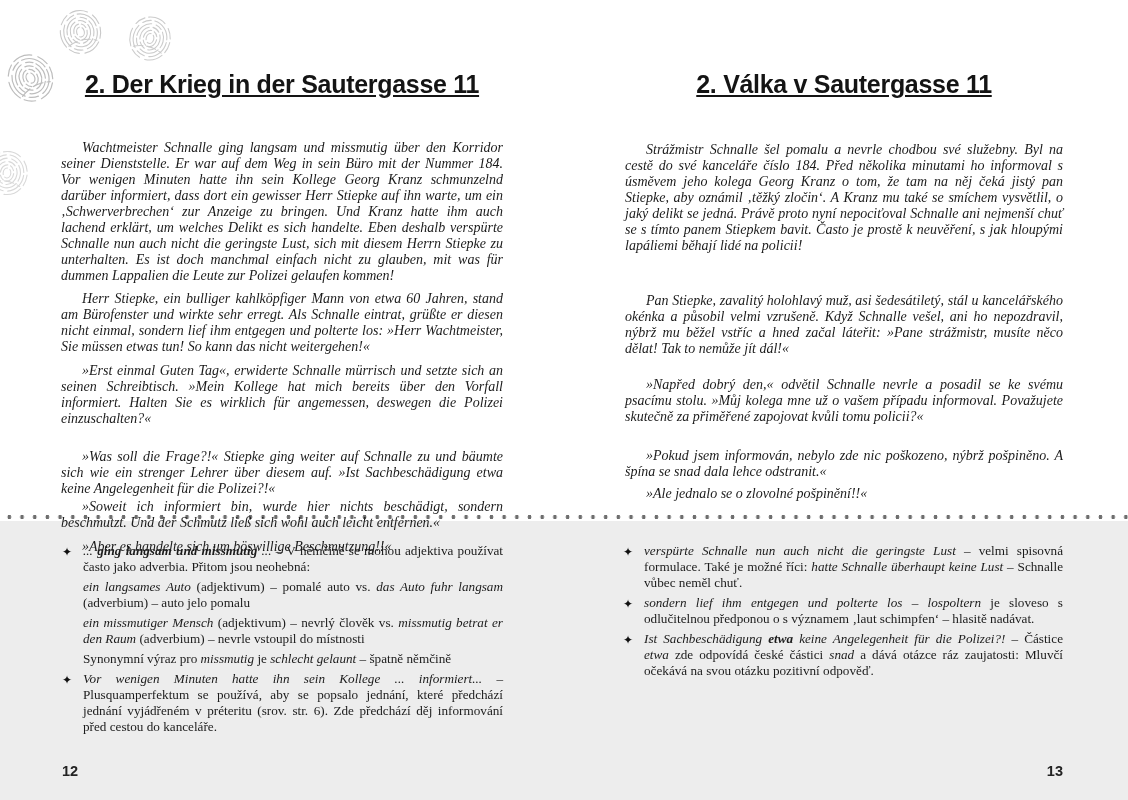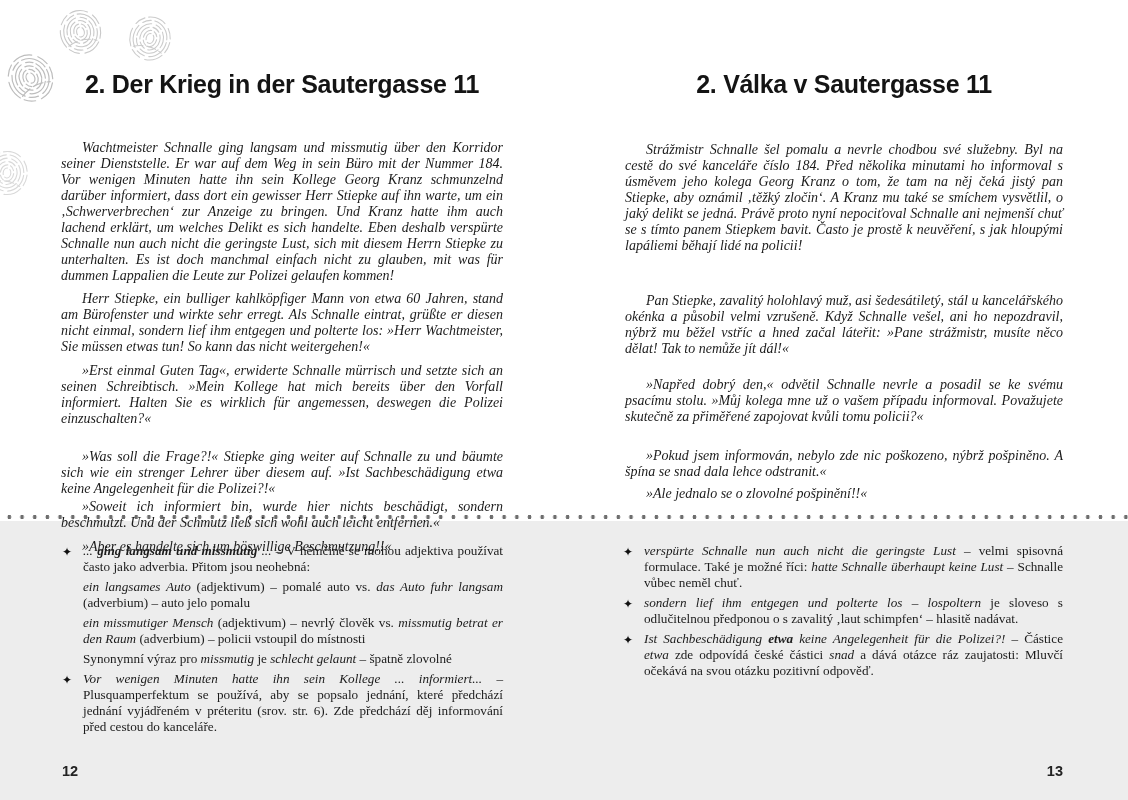--- a/index.html
+++ b/index.html
@@ -9,21 +9,21 @@
   }
   .gray-panel { position:absolute; left:0; top:521px; width:1128px; height:279px; background:#ededed; }
   .dots {
     position:absolute; left:0; top:512px; width:1128px; height:10px;
     background-image:radial-gradient(circle, #6e6e6e 1.8px, transparent 2.1px);
     background-size:12.7px 10px; background-position:3px 50%; background-repeat:repeat-x;
   }
   .title {
     position:absolute; top:70px; margin:0;
     font-family:"Liberation Sans", sans-serif; font-weight:bold; font-size:25px;
-    text-align:center; color:#141414; letter-spacing:-0.3px;
+    text-align:center; color:#141414; letter-spacing:-0.3px;text-decoration:underline;
   }
   .title.tl { left:61px; width:442px; }
   .title.tr { left:625px; width:438px; }
   .body-col { position:absolute; font-size:14px; line-height:16px; text-align:justify;font-style:italic; }
   .body-col.bl { left:61px; top:140px; width:442px; }
   .body-col.br { left:625px; top:142px; width:438px; }
   .para { margin:0; text-indent:21px; }
   .body-col.bl .item-1 { margin-top:7px; }
   .body-col.bl .item-2 { margin-top:8px; }
   .body-col.bl .item-3 { margin-top:22px; }
@@ -110,26 +110,26 @@
       <span class="fn-text"><span class="seg-i">... </span><span class="seg-bi">ging langsam und missmutig</span><span class="seg-i"> ...</span><span> – V němčině se mohou adjektiva používat často jako adverbia. Přitom jsou neohebná:</span></span>
     </div>
 
     <div class="fn-block item-1">
       <span class="fn-marker"></span>
       <span class="fn-text"><span class="seg-i">ein langsames Auto</span><span> (adjektivum) – pomalé auto vs. </span><span class="seg-i">das Auto fuhr langsam</span><span> (adverbium) – auto jelo pomalu</span></span>
     </div>
 
     <div class="fn-block item-2">
       <span class="fn-marker"></span>
-      <span class="fn-text"><span class="seg-i">ein missmutiger Mensch</span><span> (adjektivum) – nevrlý člověk vs. </span><span class="seg-i">missmutig betrat er den Raum</span><span> (adverbium) – policii vstoupil do místnosti</span></span>
+      <span class="fn-text"><span class="seg-i">ein missmutiger Mensch</span><span> (adjektivum) – nevrlý člověk vs. </span><span class="seg-i">missmutig betrat er den Raum</span><span> (adverbium) – nevrle vstoupil do místnosti</span></span>
     </div>
 
     <div class="fn-block item-3">
       <span class="fn-marker"></span>
-      <span class="fn-text"><span>Synonymní výraz pro </span><span class="seg-i">missmutig</span><span> je </span><span class="seg-i">schlecht gelaunt</span><span> – špatně zlovolné</span></span>
+      <span class="fn-text"><span>Synonymní výraz pro </span><span class="seg-i">missmutig</span><span> je </span><span class="seg-i">schlecht gelaunt</span><span> – špatně němčině</span></span>
     </div>
 
     <div class="fn-block item-4">
       <span class="fn-marker">✦</span>
       <span class="fn-text"><span class="seg-i">Vor wenigen Minuten hatte ihn sein Kollege ... informiert...</span><span> – Plusquamperfektum se používá, aby se popsalo jednání, které předchází jednání vyjádřeném v préteritu (srov. str. 6). Zde předchází děj informování před cestou do kanceláře.</span></span>
     </div>
   </div>
 <div class="pagenum pl">12</div>
 
 <h1 class="title tr">2. Válka v Sautergasse 11</h1>
@@ -148,21 +148,21 @@
   </div>
 <div class="fn-col fr">
 
     <div class="fn-block item-0">
       <span class="fn-marker">✦</span>
       <span class="fn-text"><span class="seg-i">verspürte Schnalle nun auch nicht die geringste Lust</span><span> – velmi spisovná formulace. Také je možné říci: </span><span class="seg-i">hatte Schnalle überhaupt keine Lust</span><span> – Schnalle vůbec neměl chuť.</span></span>
     </div>
 
     <div class="fn-block item-1">
       <span class="fn-marker">✦</span>
-      <span class="fn-text"><span class="seg-i">sondern lief ihm entgegen und polterte los – lospoltern</span><span> je sloveso s odlučitelnou předponou o s zavalitý ‚laut schimpfen‘ – hlasitě nadávat.</span></span>
+      <span class="fn-text"><span class="seg-i">sondern lief ihm entgegen und polterte los – lospoltern</span><span> je sloveso s odlučitelnou předponou o s významem ‚laut schimpfen‘ – hlasitě nadávat.</span></span>
     </div>
 
     <div class="fn-block item-2">
       <span class="fn-marker">✦</span>
       <span class="fn-text"><span class="seg-i">Ist Sachbeschädigung </span><span class="seg-bi">etwa</span><span class="seg-i"> keine Angelegenheit für die Polizei?!</span><span> – Částice </span><span class="seg-i">etwa</span><span> zde odpovídá české částici </span><span class="seg-i">snad</span><span> a dává otázce ráz zaujatosti: Mluvčí očekává na svou otázku pozitivní odpověď.</span></span>
     </div>
   </div>
 <div class="pagenum pr">13</div>
 
 </body></html>

